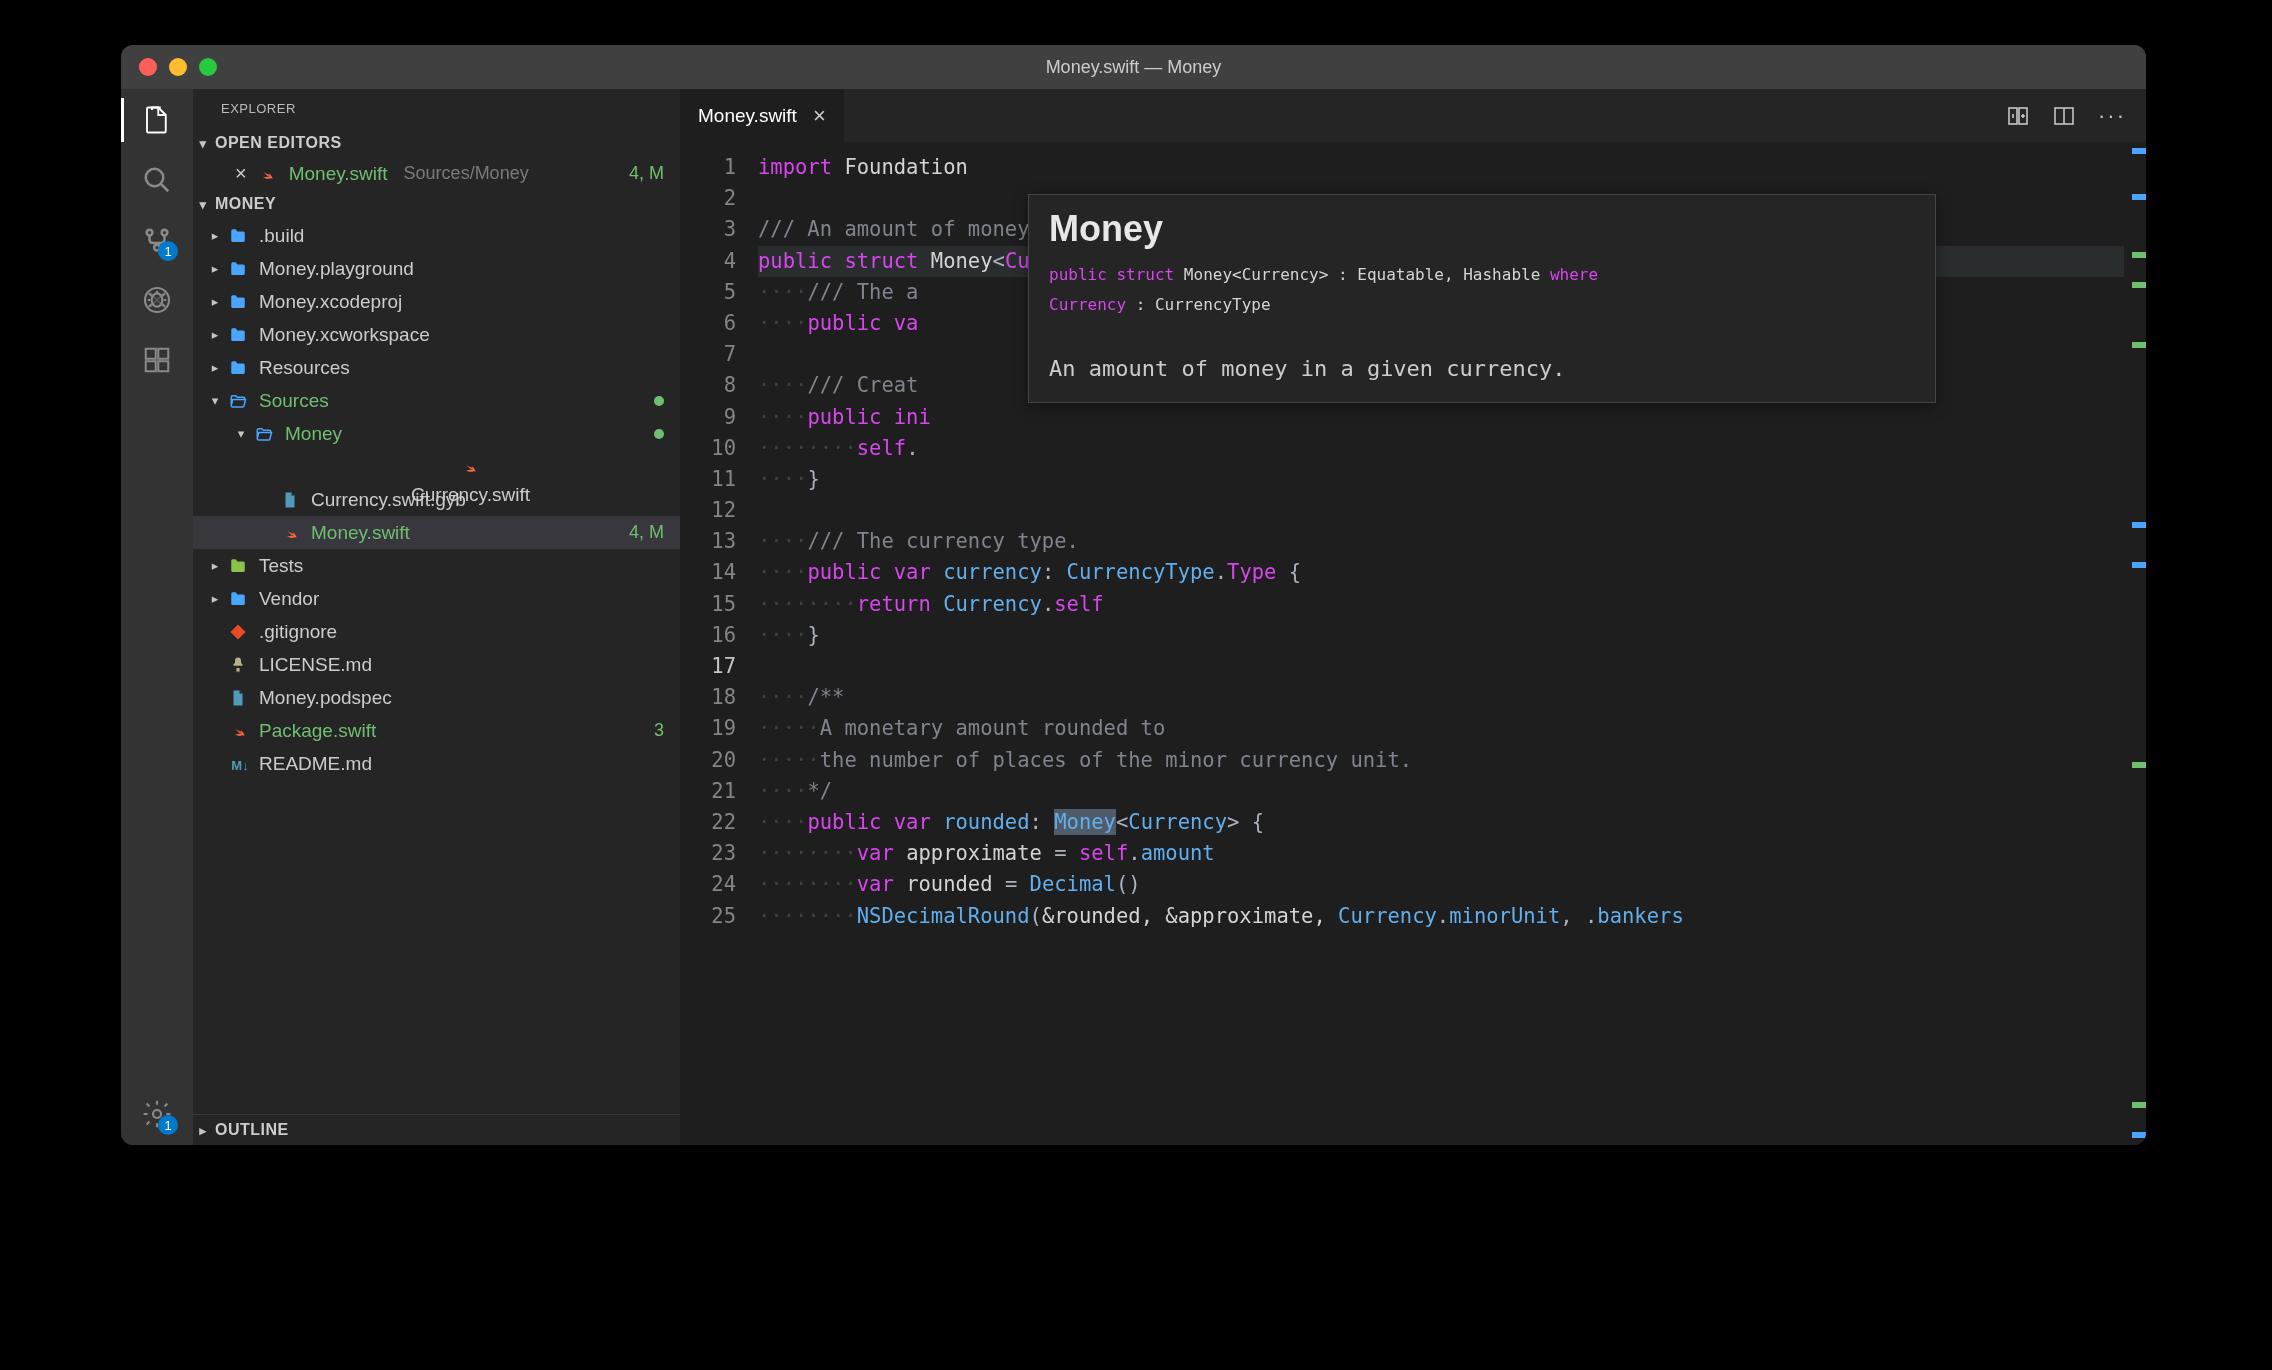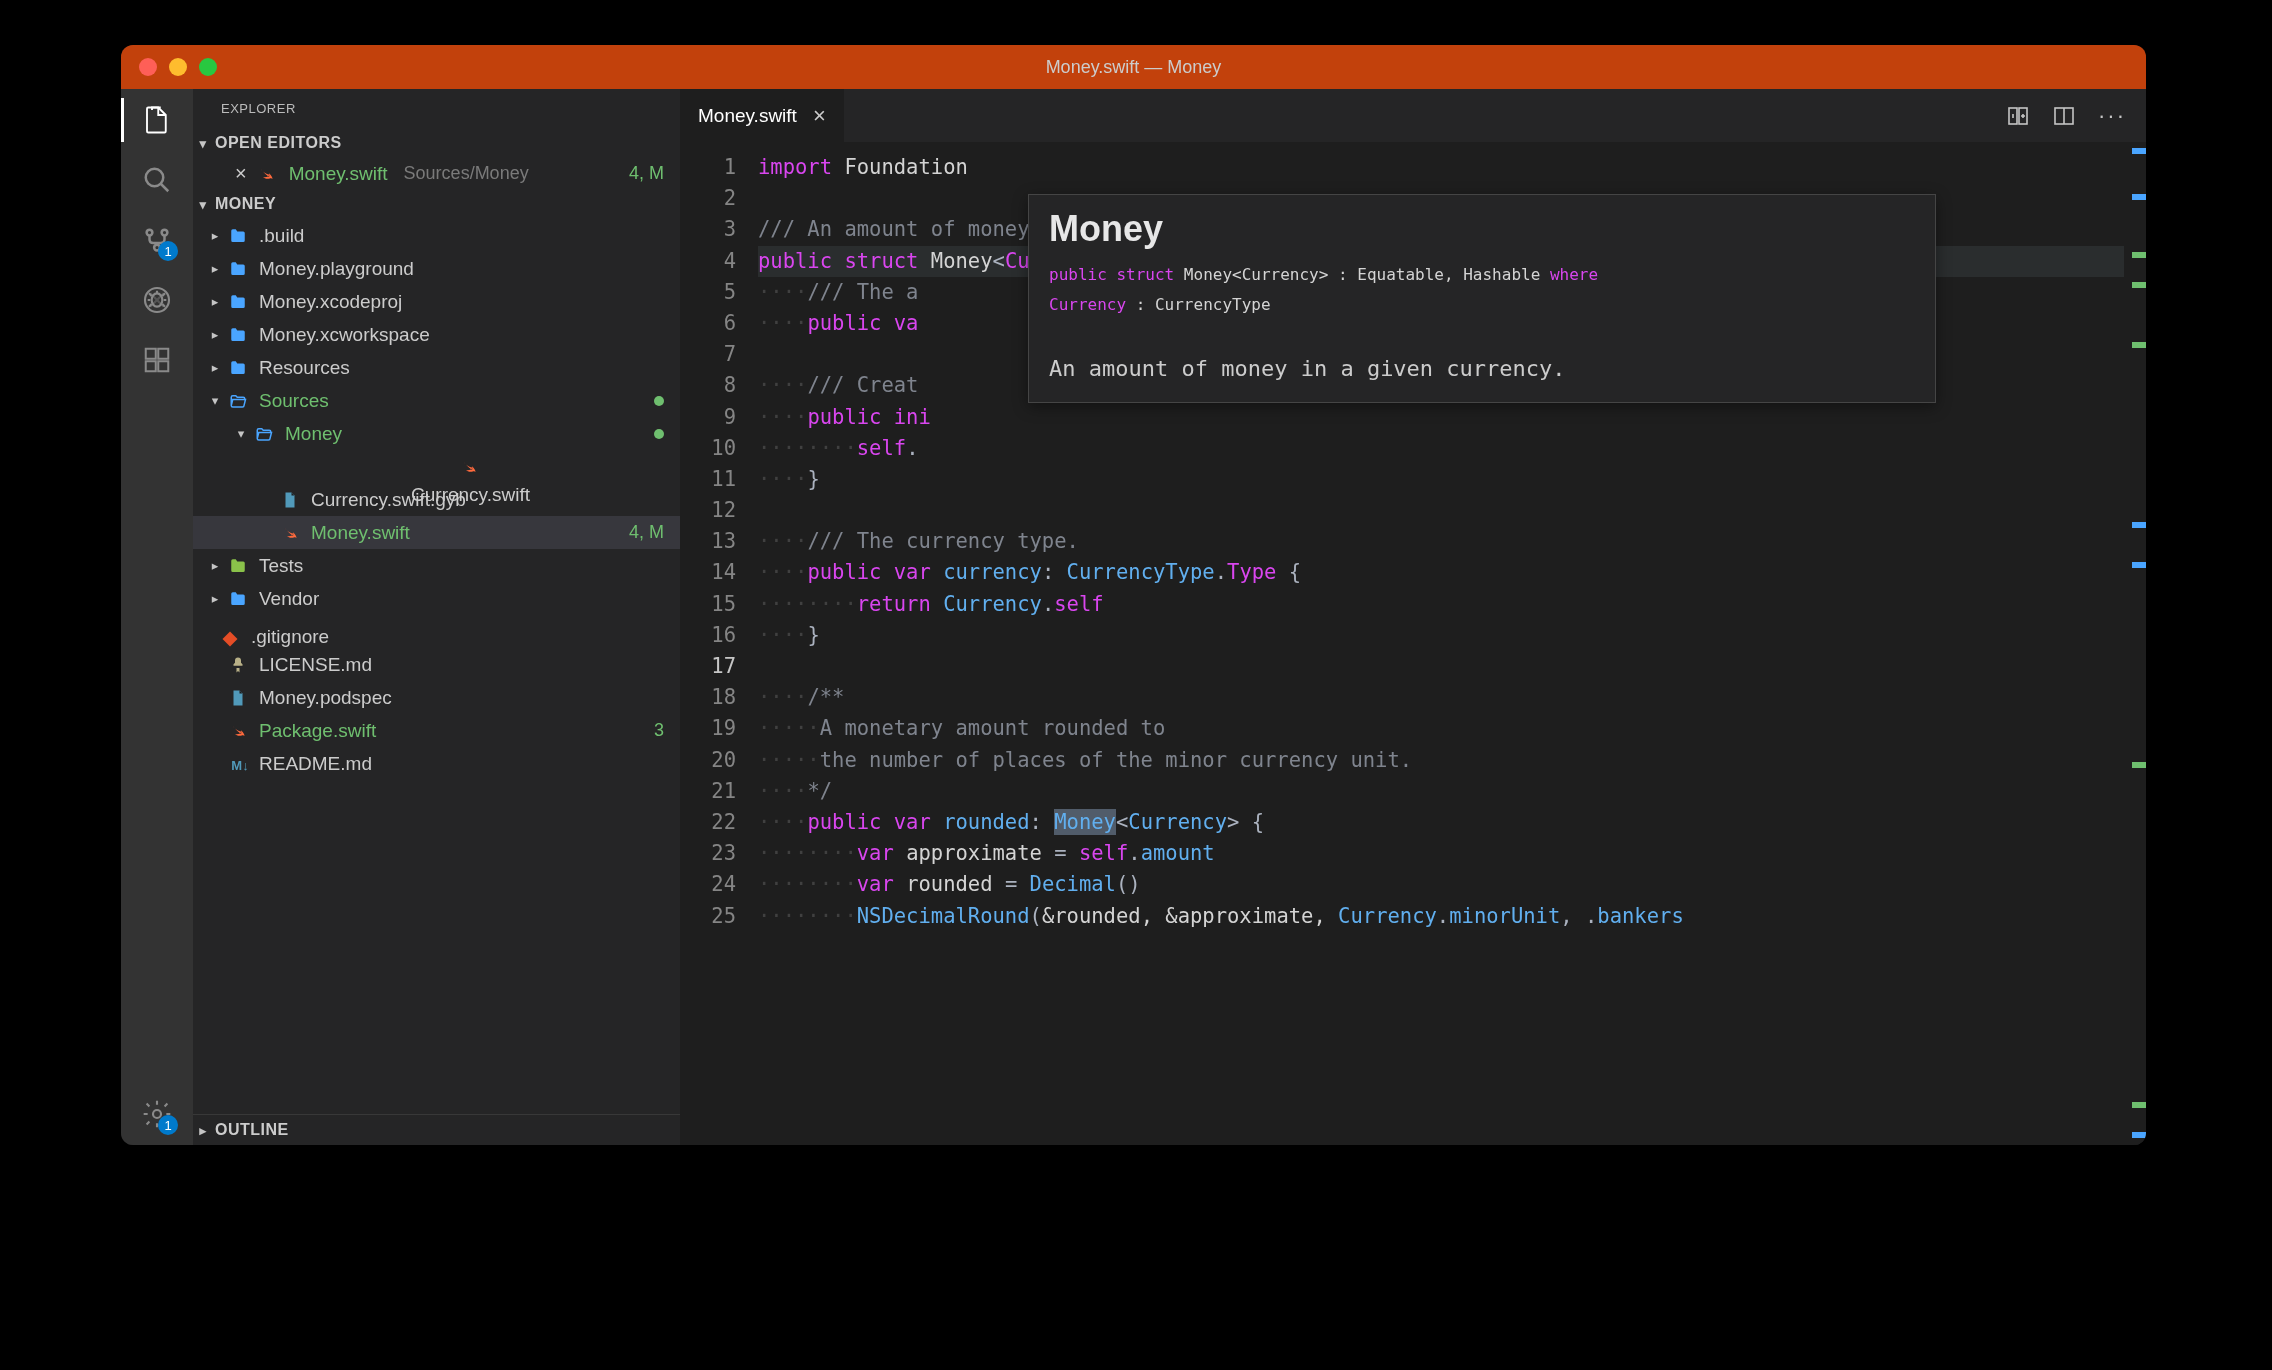--- a/index.html
+++ b/index.html
@@ -1,18 +1,18 @@
 <!DOCTYPE html>
 <html><head>
 <meta charset="utf-8">
 <style>
   * { margin:0; padding:0; box-sizing:border-box; }
   body { background:#000; font-family:-apple-system,BlinkMacSystemFont,"SF Pro Display",Helvetica,sans-serif; width:2272px; height:1370px; position:relative; }
   .window { position:absolute; left:121px; top:45px; width:2025px; height:1100px; background:#1e1e1e; border-radius:12px; overflow:hidden; box-shadow:0 30px 90px rgba(0,0,0,0.7); display:flex; flex-direction:column; }
-  .titlebar { height:44px; background:#c2410c; display:flex; align-items:center; position:relative; }
+  .titlebar { height:44px; background:#404040; display:flex; align-items:center; position:relative; }
   .traffic { display:flex; gap:12px; position:absolute; left:18px; top:50%; transform:translateY(-50%); }
   .tl { width:18px; height:18px; border-radius:50%; }
   .tl.r{background:#fe5f57;} .tl.y{background:#febc2e;} .tl.g{background:#28c840;}
   .title { margin:0 auto; color:#ccc; font-size:18px; }
   .body { flex:1; display:flex; min-height:0; }
   
   .activity { width:72px; background:#333; display:flex; flex-direction:column; align-items:center; padding-top:14px; gap:26px; }
   .act { width:34px; height:34px; color:#8a8a8a; display:flex; align-items:center; justify-content:center; cursor:pointer; position:relative; }
   .act.active { color:#fff; }
   .act.active::before { content:''; position:absolute; left:-19px; top:-5px; width:3px; height:44px; background:#fff; }
@@ -252,21 +252,21 @@
           </div>
           <div class="row" style="padding-left: 16px;">
             <span class="caret">▸</span>
             <span class="ico">
               <svg width="18" height="18" viewBox="0 0 24 24">
                 <path fill="#4aa5ff" d="M3 5a2 2 0 0 1 2-2h4l2 3h8a2 2 0 0 1 2 2v10a2 2 0 0 1-2 2H5a2 2 0 0 1-2-2z"></path>
               </svg>
             </span>
             <span class="lbl">Vendor</span>
           </div>
-          <div class="row" style="padding-left: 8px; align-items: flex-end;">
+          <div class="row" style="padding-left: 16px;">
             <span class="caret"></span>
             <span class="ico">
               <svg width="18" height="18" viewBox="0 0 24 24">
                 <path fill="#e44d26" d="M12 2 2 12l10 10 10-10z"></path>
               </svg>
             </span>
             <span class="lbl">.gitignore</span>
           </div>
           <div class="row" style="padding-left: 16px;">
             <span class="caret"></span>

